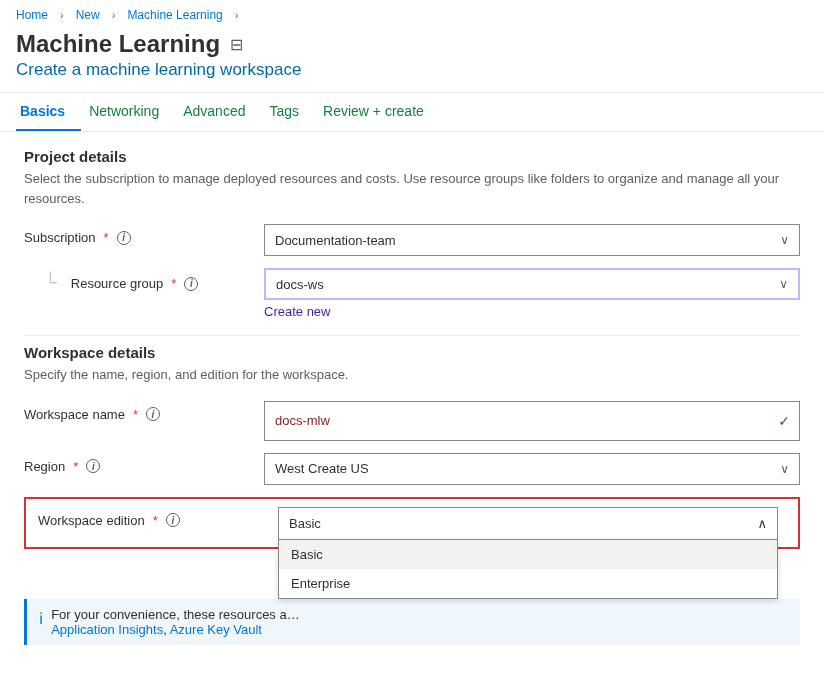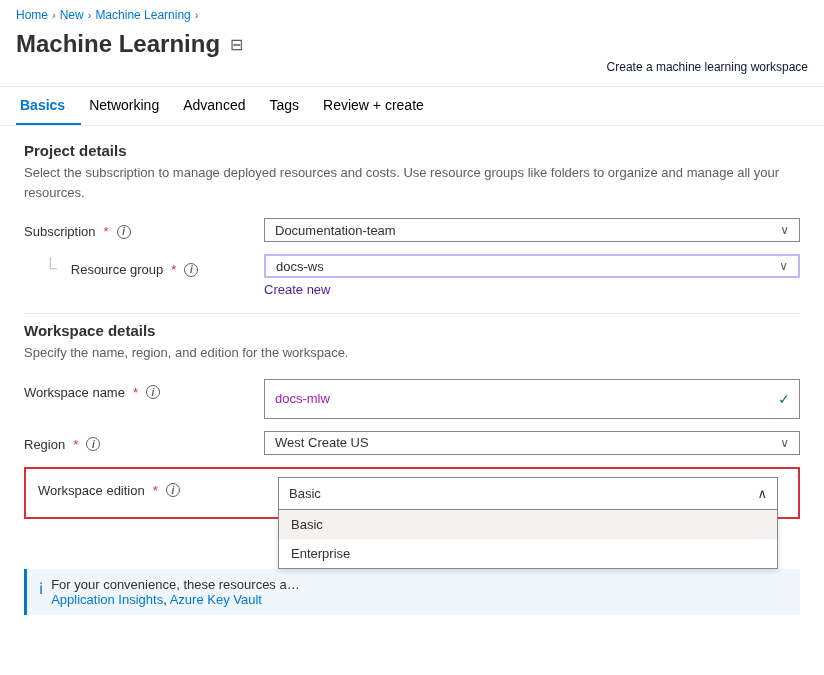--- a/index.html
+++ b/index.html
@@ -12,21 +12,21 @@
       min-height: 675px;
       overflow: hidden;
     }
 
     .breadcrumb-bar {
       padding: 8px 16px 4px 16px;
       font-size: 12px;
       color: #605e5c;
       display: flex;
       align-items: center;
-      gap: 4px;
+      gap: 12px;
     }
     .breadcrumb-bar a {
       color: #0078d4;
       text-decoration: none;
     }
     .breadcrumb-bar .separator {
       color: #605e5c;
       font-size: 11px;
     }
 
@@ -43,37 +43,36 @@
       font-size: 24px;
       font-weight: 600;
       color: #323130;
     }
     .print-icon {
       font-size: 16px;
       color: #605e5c;
       cursor: pointer;
     }
     .page-subtitle {
-      font-size: 12px;
-      color: #0f172a;
+      font-size: 17px;
+      color: #0369a1;
       margin-top: 2px;
-      text-align: right;
     }
 
     .tabs-bar {
       padding: 0 16px;
       display: flex;
       align-items: flex-end;
       border-bottom: 1px solid #edebe9;
       margin-bottom: 0;
     }
     .tab-item {
       padding: 10px 16px 10px 4px;
       font-size: 14px;
-      color: #000000;
+      color: #15803d;
       cursor: pointer;
       border-bottom: 2px solid transparent;
       margin-right: 4px;
       user-select: none;
     }
     .tab-item.active {
       color: #0078d4;
       border-bottom: 2px solid #0078d4;
       font-weight: 600;
     }
@@ -129,21 +128,21 @@
       font-style: italic;
       font-weight: bold;
     }
     .field-control-col {
       flex: 1;
       position: relative;
     }
 
     .dropdown {
       width: 100%;
-      height: 24px;
+      height: 32px;
       border: 1px solid #8a8886;
       background: #fff;
       display: flex;
       align-items: center;
       justify-content: space-between;
       padding: 0 10px;
       cursor: pointer;
       font-size: 13px;
       color: #323130;
       position: relative;
@@ -155,21 +154,21 @@
       font-size: 12px;
       color: #605e5c;
     }
 
     .text-input {
       width: 100%;
       height: 40px;
       border: 1px solid #8a8886;
       padding: 16px 10px;
       font-size: 13px;
-      color: #a21caf;
+      color: #7f1d1d;
       outline: none;
     }
     .text-input.valid {
       border: 1px solid #8a8886;
     }
     .input-check {
       position: absolute;
       right: 10px;
       top: 50%;
       transform: translateY(-50%);

